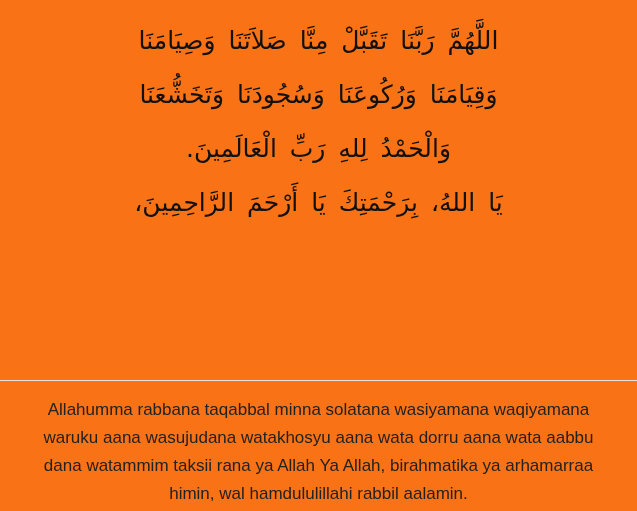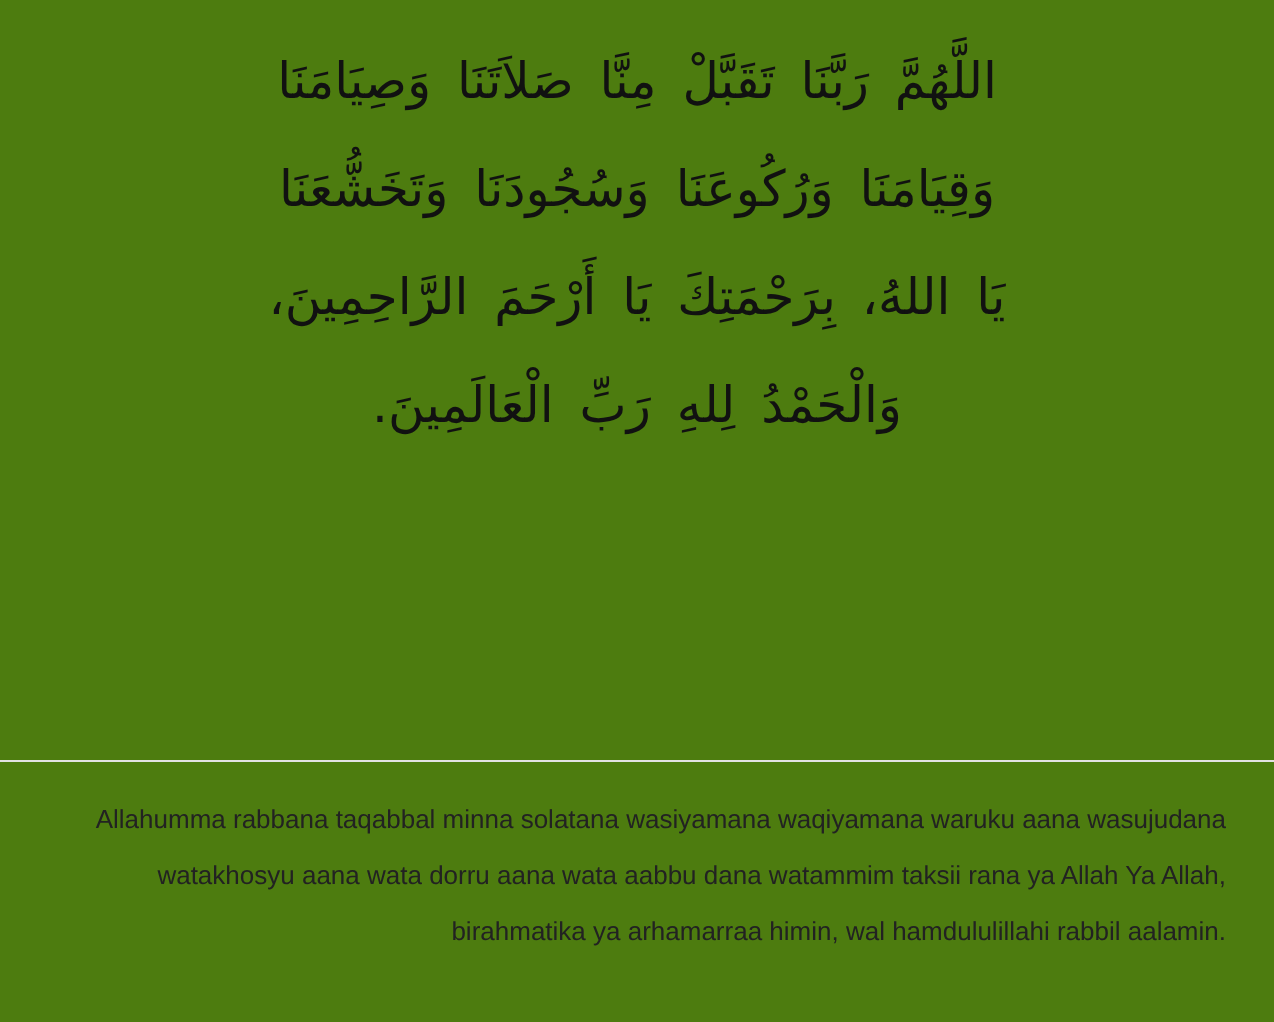--- a/index.html
+++ b/index.html
@@ -10,21 +10,21 @@
     width: 637px;
     height: 511px;
     background: #ffffff;
     font-family: "Liberation Sans", sans-serif;
     overflow: hidden;
   }
   .page {
     position: relative;
     width: 637px;
     height: 511px;
-    background: #4d7c0f;
+    background: #f97316;
     box-sizing: border-box;
   }
   .arabic-block {
     direction: rtl;
     text-align: center;
     padding: 14px 34px 0 34px;
     color: #111111;
     font-family: "DejaVu Sans", sans-serif;
     font-size: 25px;
     line-height: 54px;
@@ -48,38 +48,38 @@
     height: 1px;
     background: #e2e2e2;
   }
   .translit-block {
     position: absolute;
     top: 396px;
     left: 24px;
     right: 24px;
     color: #222222;
     font-family: "Liberation Sans", sans-serif;
-    font-size: 13px;
+    font-size: 17px;
     line-height: 28px;
-    text-align: right;
+    text-align: center;
   }
   .translit-block p {
     margin: 0;
   }
 </style>
 </head>
 <body>
 
 <div class="page">
 
   <div class="arabic-block">
     <span class="arabic-line l1">اللَّهُمَّ رَبَّنَا تَقَبَّلْ مِنَّا صَلاَتَنَا وَصِيَامَنَا</span>
     <span class="arabic-line l2">وَقِيَامَنَا وَرُكُوعَنَا وَسُجُودَنَا وَتَخَشُّعَنَا</span>
+    <span class="arabic-line l5">وَالْحَمْدُ لِلهِ رَبِّ الْعَالَمِينَ.</span>
     <span class="arabic-line l4">يَا اللهُ، بِرَحْمَتِكَ يَا أَرْحَمَ الرَّاحِمِينَ،</span>
-    <span class="arabic-line l5">وَالْحَمْدُ لِلهِ رَبِّ الْعَالَمِينَ.</span>
   </div>
 
   <div class="divider"></div>
 
   <div class="translit-block">
     <p>Allahumma rabbana taqabbal minna solatana wasiyamana waqiyamana waruku aana wasujudana watakhosyu aana wata dorru aana wata aabbu dana watammim taksii rana ya Allah Ya Allah, birahmatika ya arhamarraa himin, wal hamdululillahi rabbil aalamin.</p>
   </div>
 
 </div>
 

